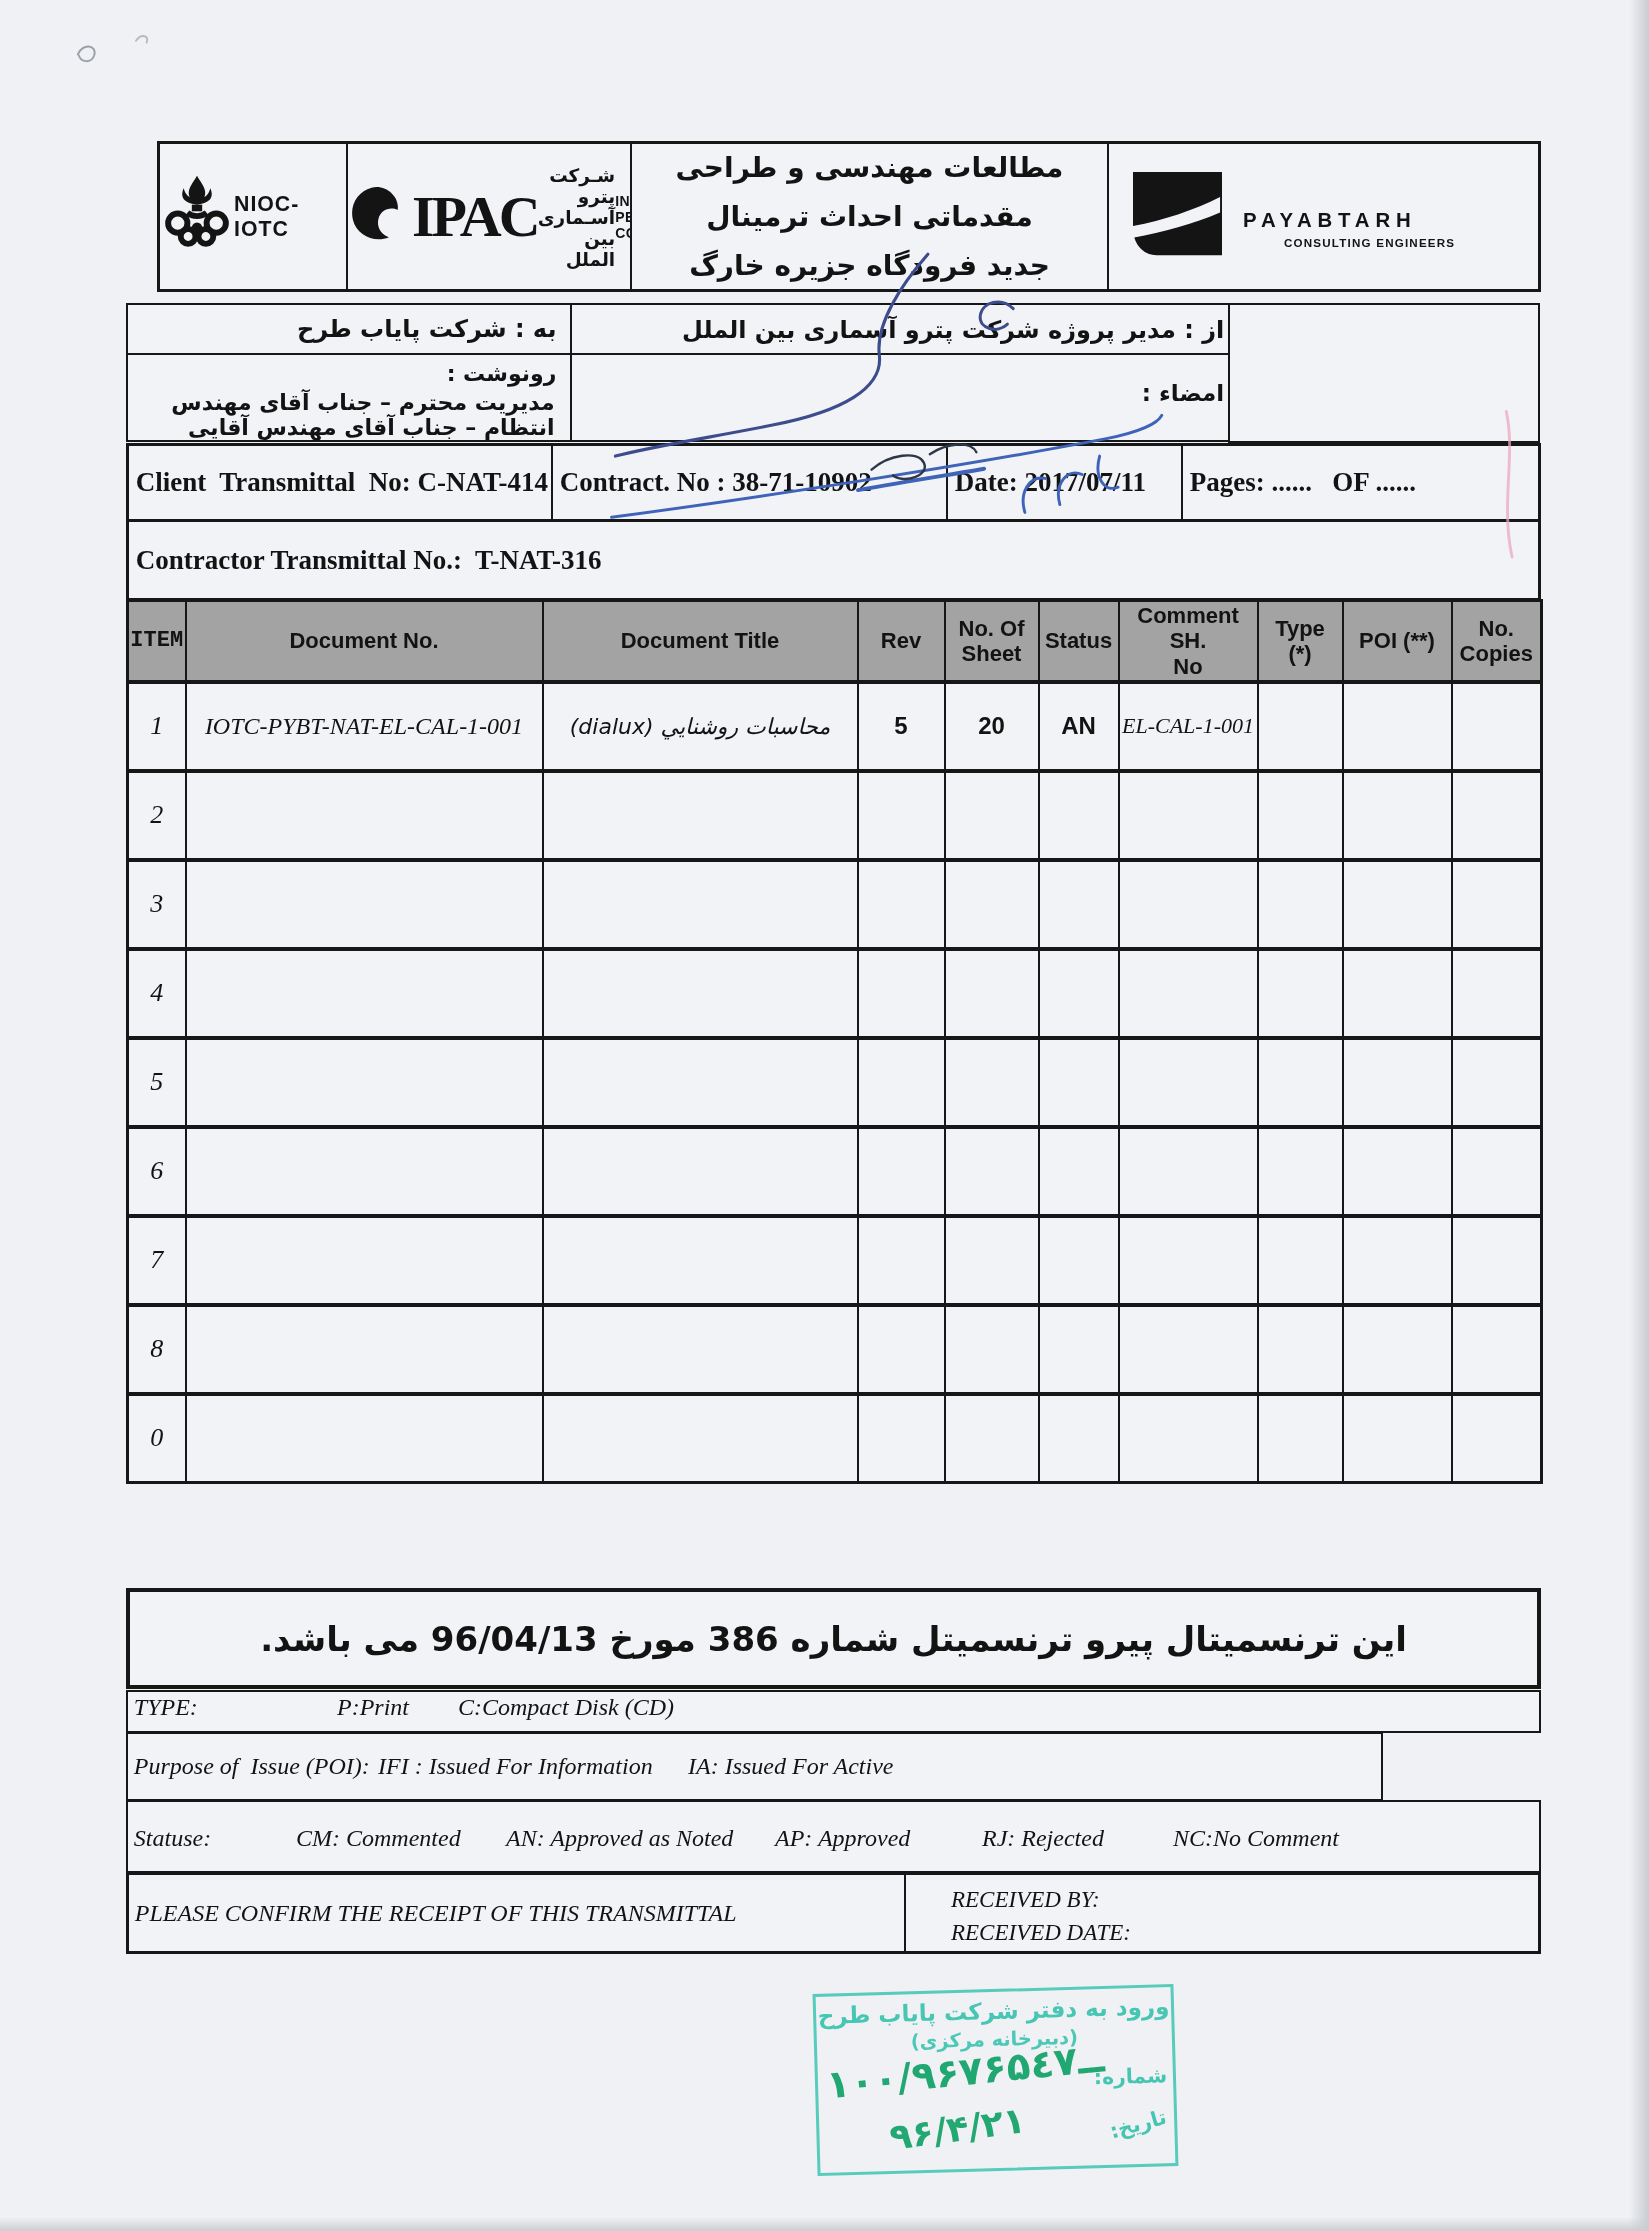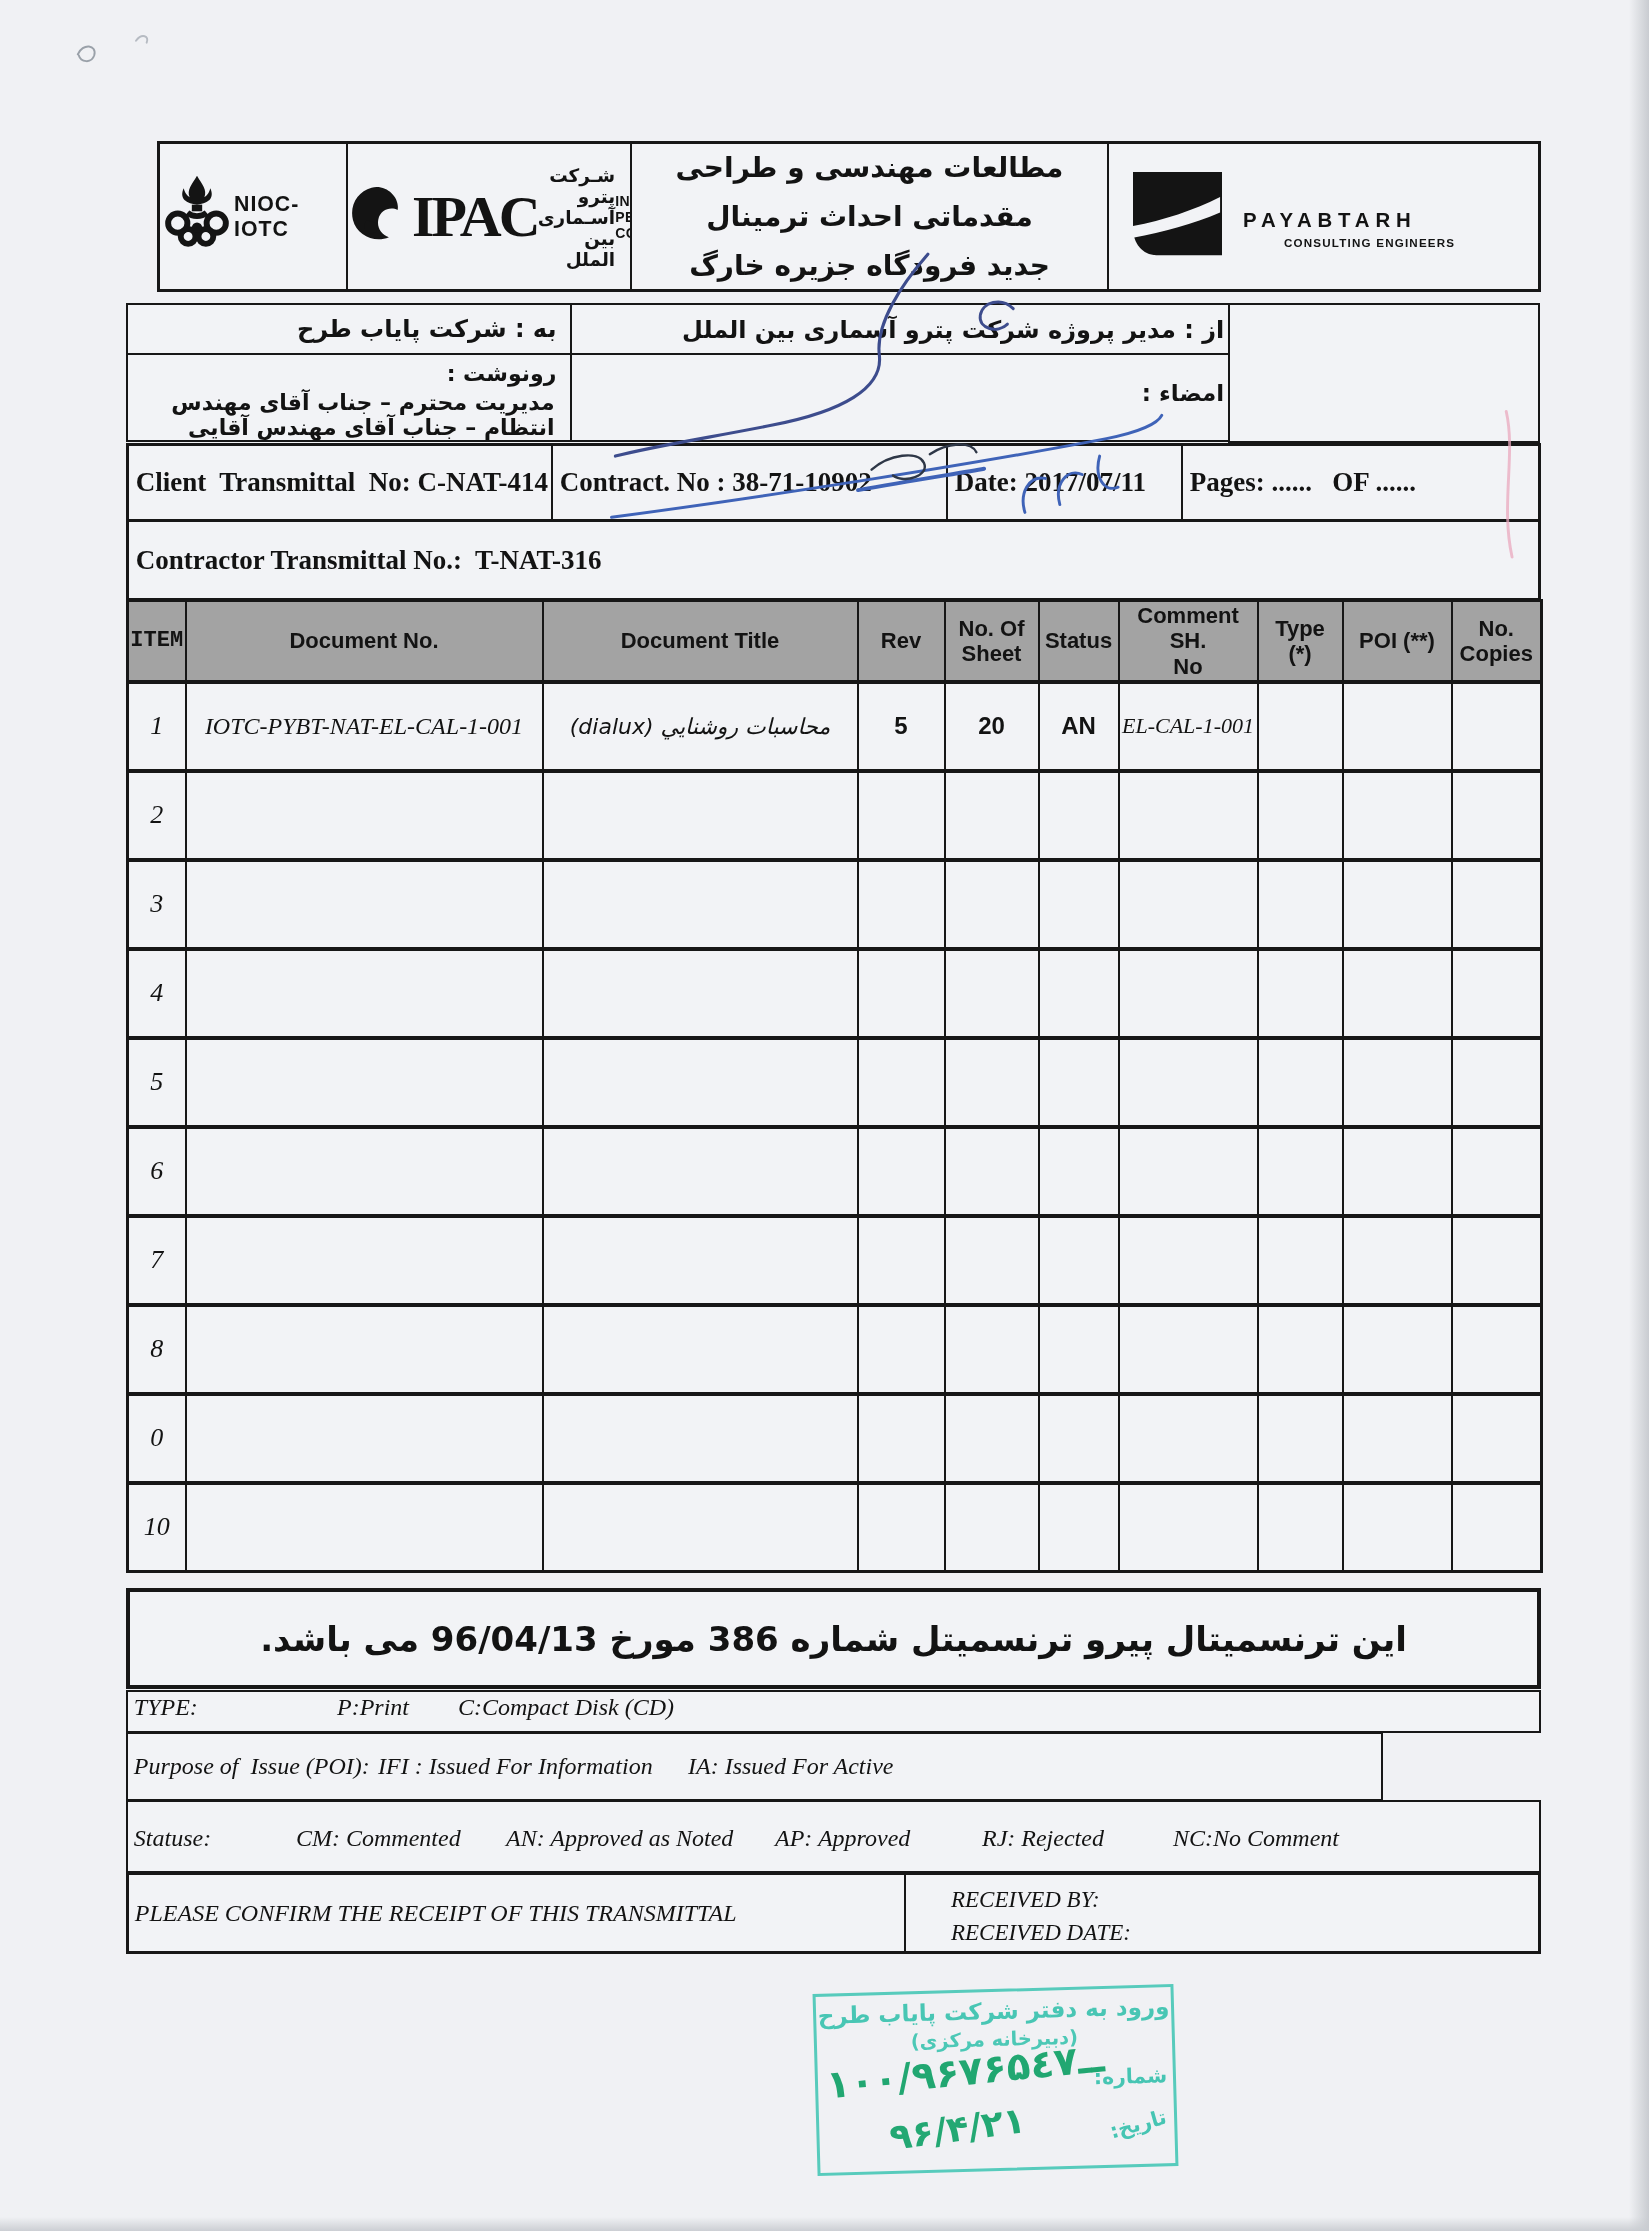--- a/index.html
+++ b/index.html
@@ -317,32 +317,20 @@
           <td></td>
           <td></td>
           <td></td>
           <td></td>
           <td></td>
           <td></td>
           <td></td>
           <td></td>
           <td></td>
         </tr>
-      <tr>
-          <td class="c-item">10</td>
-          <td></td>
-          <td></td>
-          <td></td>
-          <td></td>
-          <td></td>
-          <td></td>
-          <td></td>
-          <td></td>
-          <td></td>
-        </tr>
     </tbody>
   </table>
 
   <div class="bx note-box fa rtl">این ترنسمیتال پیرو ترنسمیتل شماره 386 مورخ 96/04/13 می باشد.</div>
 
   <div class="bx type-row leg">
     <span style="left:5.8px;top:1.9px">TYPE:</span>
     <span style="left:209px;top:1.9px">P:Print</span>
     <span style="left:330px;top:1.9px">C:Compact Disk (CD)</span>
   </div>

